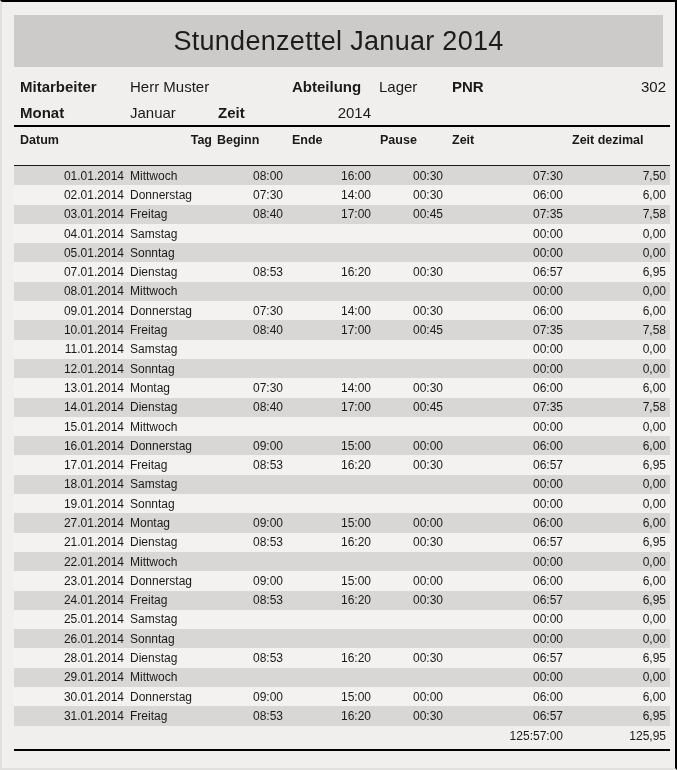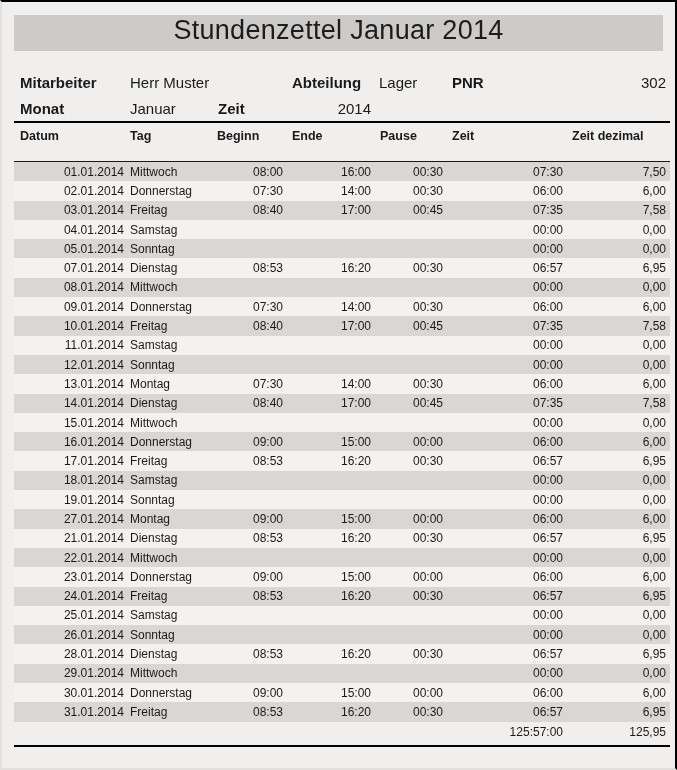--- a/index.html
+++ b/index.html
@@ -12,35 +12,35 @@
     border-right: 2px solid #000;
     border-left: 2px solid #e2e0df;
     border-bottom: 2px solid #e2e0df;
     overflow: hidden;
     font-family: "Liberation Sans", sans-serif;
     color: #1a1a1a;
   }
   .sheet { padding: 13px 9px 0 12px; }
 
   .title-bar {
-    height: 36px;
+    height: 52px;
     margin-right: 3px;
     background: #cdcbc9;
     display: flex;
-    align-items: flex-start;
+    align-items: center;
     justify-content: center;
     font-size: 27px;
     letter-spacing: 0.3px;
     color: #1c1c1c;
     white-space: nowrap;
   }
 
   table.sheet-table {
     width: 656px;
-    margin-top: 18px;
+    margin-top: 6px;
     border-collapse: collapse;
     table-layout: fixed;
     font-size: 12px;
   }
   col.c-datum { width: 113px; }
   col.c-tag   { width: 85px; }
   col.c-beginn{ width: 75px; }
   col.c-ende  { width: 88px; }
   col.c-pause { width: 72px; }
   col.c-zeit  { width: 120px; }
@@ -64,21 +64,21 @@
   
   tr.head-row th {
     font-size: 12.5px;
     font-weight: 700;
     text-align: left;
     padding: 6px 0 18px 5px;
     border-bottom: 1px solid #1a1a1a;
     white-space: nowrap;
   }
   tr.head-row th.th-datum { padding-left: 6px; }
-  tr.head-row th.th-tag   { padding-left: 3px; }
+  tr.head-row th.th-tag   { padding-left: 3px; text-align: right; }
 
   
   tbody.data td {
     height: 19.3px;
     padding: 0 4px 0 0;
     text-align: right;
     white-space: nowrap;
     vertical-align: middle;
   }
   tbody.data td.td-tag { text-align: left; padding: 0 0 0 3px; }

